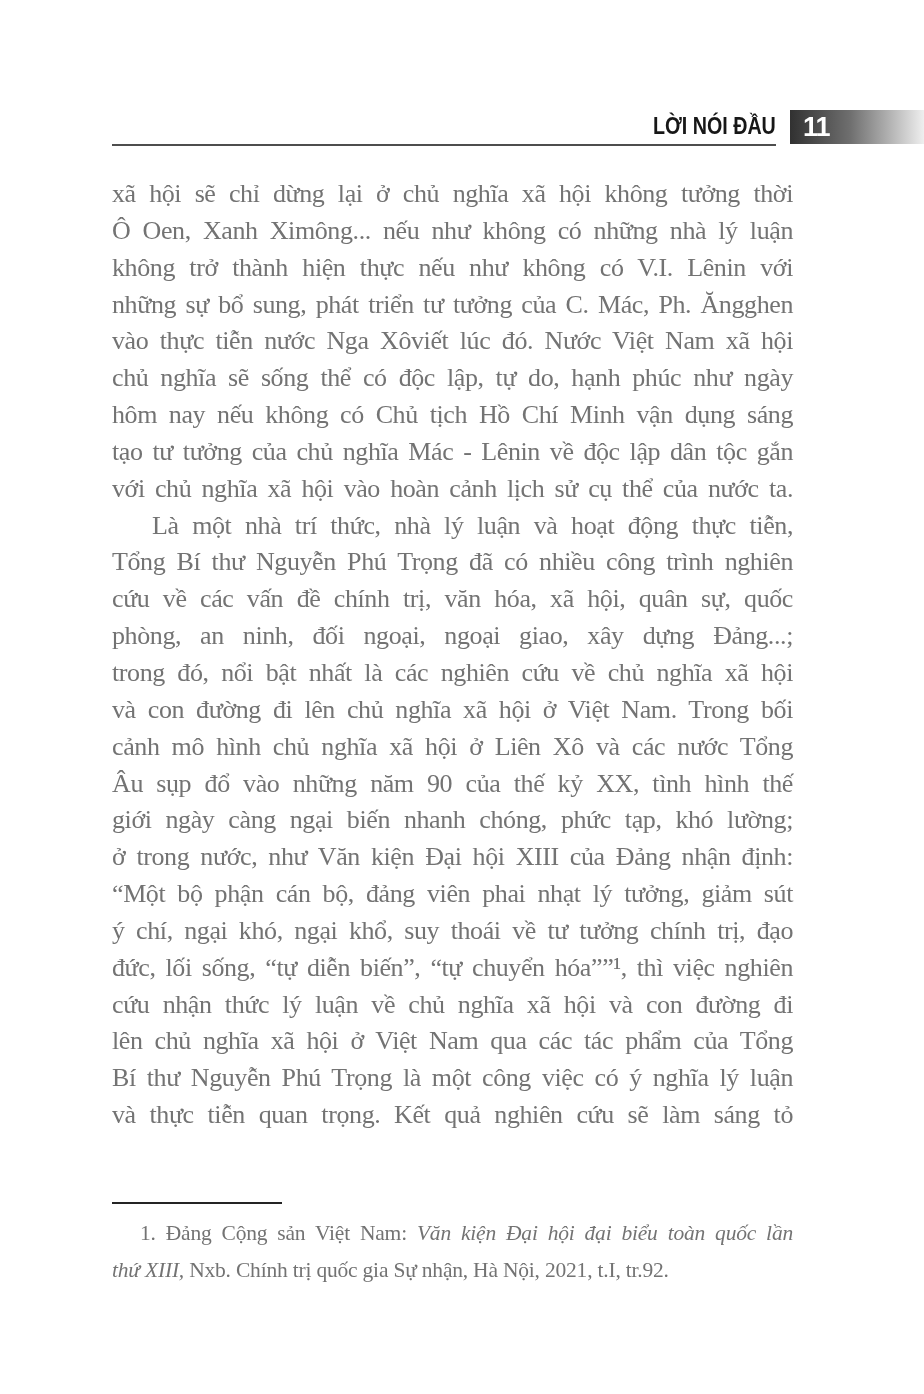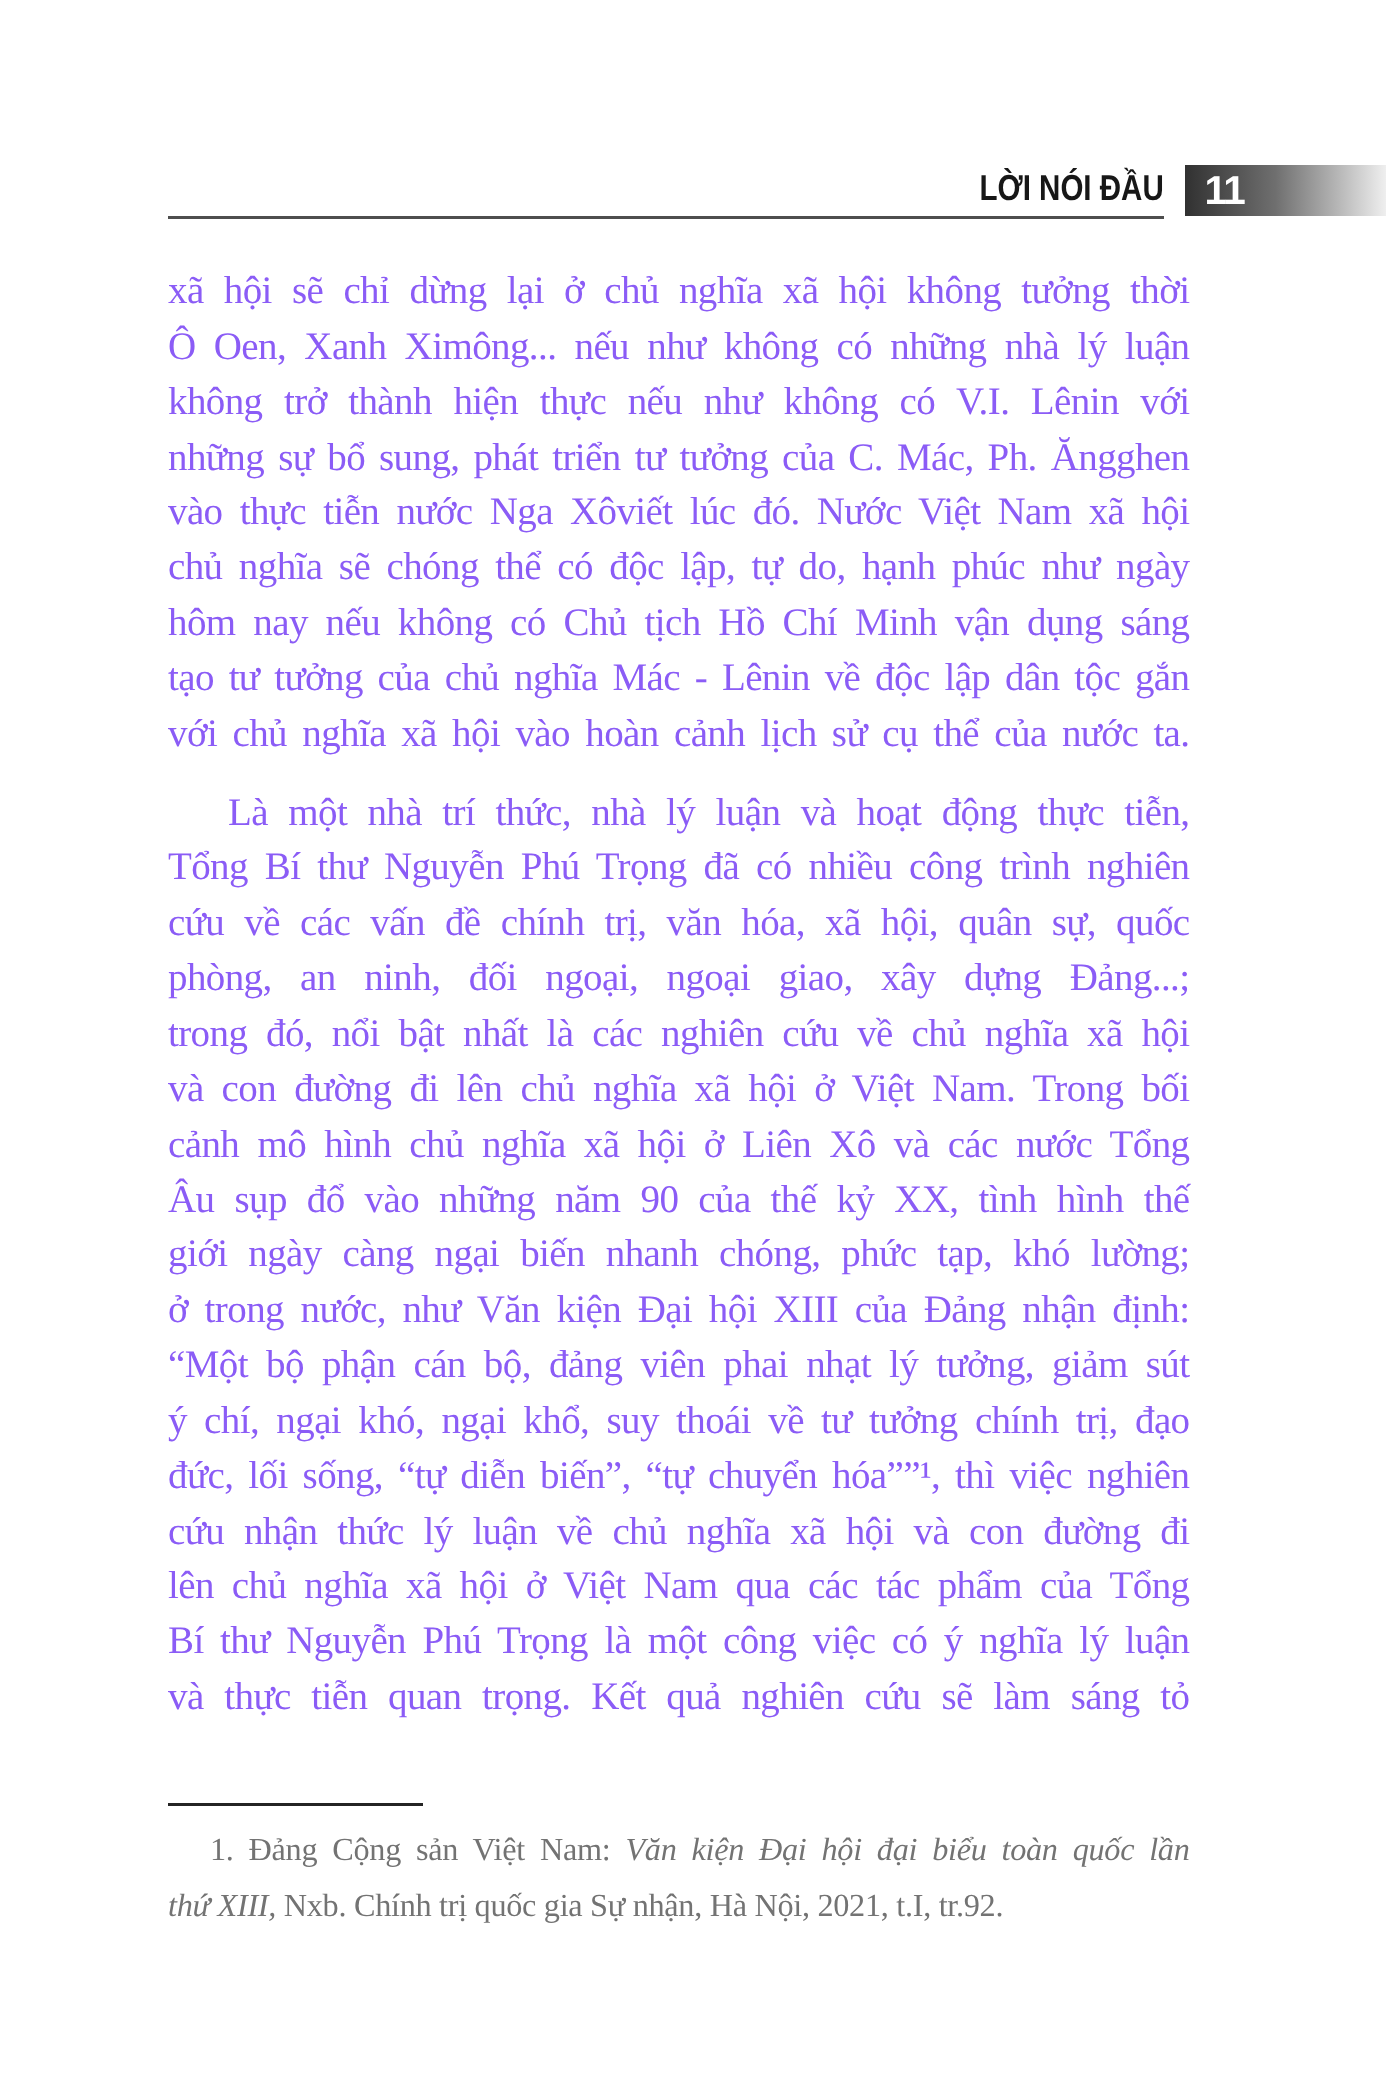--- a/index.html
+++ b/index.html
@@ -51,21 +51,21 @@
     font-size:26px;
     line-height:36.85px;
     letter-spacing:-0.4px;
     color:#1b1b1b;
   }
   .line {
     text-align:justify;
     text-align-last:justify;
     min-height:36.85px;
   }
-  .line.indent { text-indent:40px;margin-top:16px; }
+  .line.indent { text-indent:40px; }
   
   .footnote-rule {
     position:absolute;
     top:1202px; left:112px; width:170px;
     border-top:2px solid #242424;
   }
   .footnote {
     position:absolute;
     top:1215px; left:112px; width:681px;
     font-size:21.5px;
@@ -84,27 +84,27 @@
 <div class="page">
 
   <div class="running-head" style="border-bottom-color: rgb(78, 78, 78);">
     <span class="running-title">LỜI NÓI ĐẦU</span>
   </div>
 
   <div class="page-number-box" style="background: linear-gradient(to right, rgb(49, 49, 49) 0%, rgb(111, 111, 111) 45%, rgb(180, 180, 180) 75%, rgb(239, 239, 239) 100%);">
     <span class="page-number">11</span>
   </div>
 
-  <main class="body-text" id="bodyText" style="color: #8b5cf6;">
+  <main class="body-text" id="bodyText" style="color: #737373;">
       <div class="line">xã hội sẽ chỉ dừng lại ở chủ nghĩa xã hội không tưởng thời</div>
       <div class="line">Ô Oen, Xanh Ximông... nếu như không có những nhà lý luận</div>
       <div class="line">không trở thành hiện thực nếu như không có V.I. Lênin với</div>
       <div class="line">những sự bổ sung, phát triển tư tưởng của C. Mác, Ph. Ăngghen</div>
       <div class="line">vào thực tiễn nước Nga Xôviết lúc đó. Nước Việt Nam xã hội</div>
-      <div class="line">chủ nghĩa sẽ chóng thể có độc lập, tự do, hạnh phúc như ngày</div>
+      <div class="line">chủ nghĩa sẽ sống thể có độc lập, tự do, hạnh phúc như ngày</div>
       <div class="line">hôm nay nếu không có Chủ tịch Hồ Chí Minh vận dụng sáng</div>
       <div class="line">tạo tư tưởng của chủ nghĩa Mác - Lênin về độc lập dân tộc gắn</div>
       <div class="line">với chủ nghĩa xã hội vào hoàn cảnh lịch sử cụ thể của nước ta.</div>
       <div class="line indent">Là một nhà trí thức, nhà lý luận và hoạt động thực tiễn,</div>
       <div class="line">Tổng Bí thư Nguyễn Phú Trọng đã có nhiều công trình nghiên</div>
       <div class="line">cứu về các vấn đề chính trị, văn hóa, xã hội, quân sự, quốc</div>
       <div class="line">phòng, an ninh, đối ngoại, ngoại giao, xây dựng Đảng...;</div>
       <div class="line">trong đó, nổi bật nhất là các nghiên cứu về chủ nghĩa xã hội</div>
       <div class="line">và con đường đi lên chủ nghĩa xã hội ở Việt Nam. Trong bối</div>
       <div class="line">cảnh mô hình chủ nghĩa xã hội ở Liên Xô và các nước Tổng</div>

